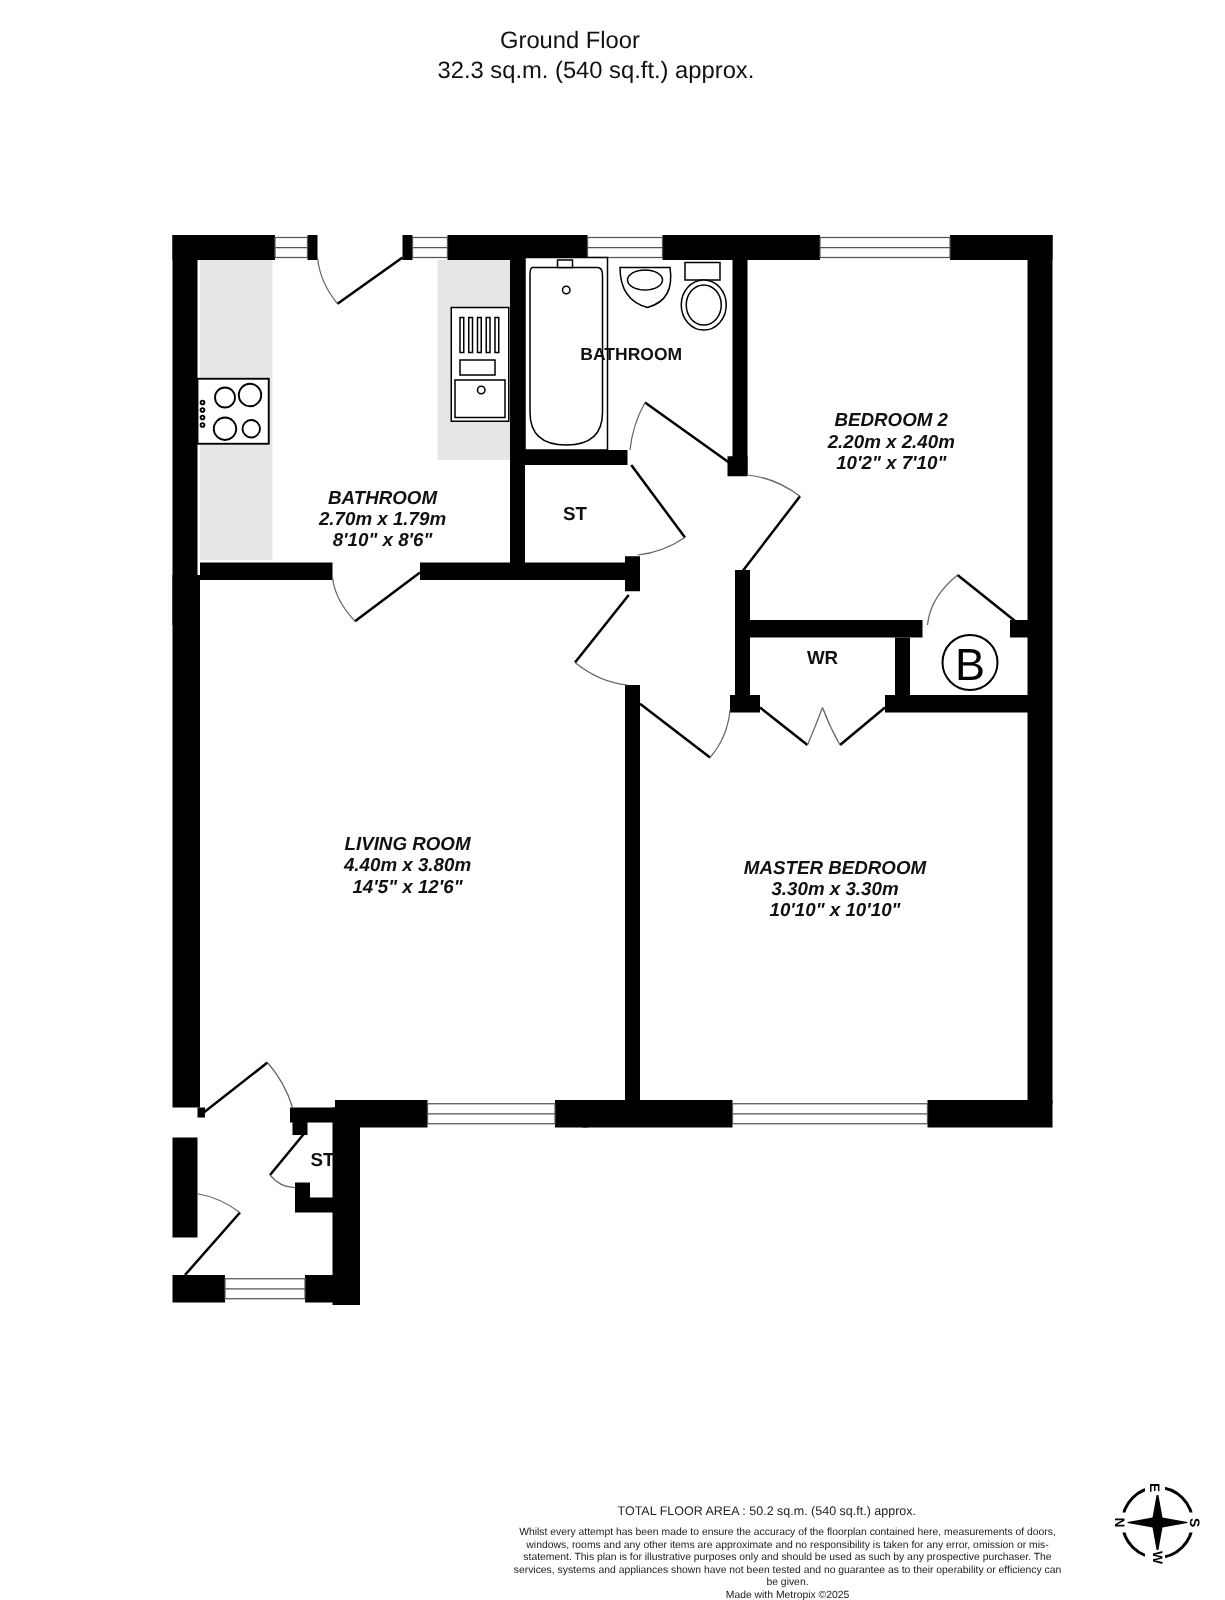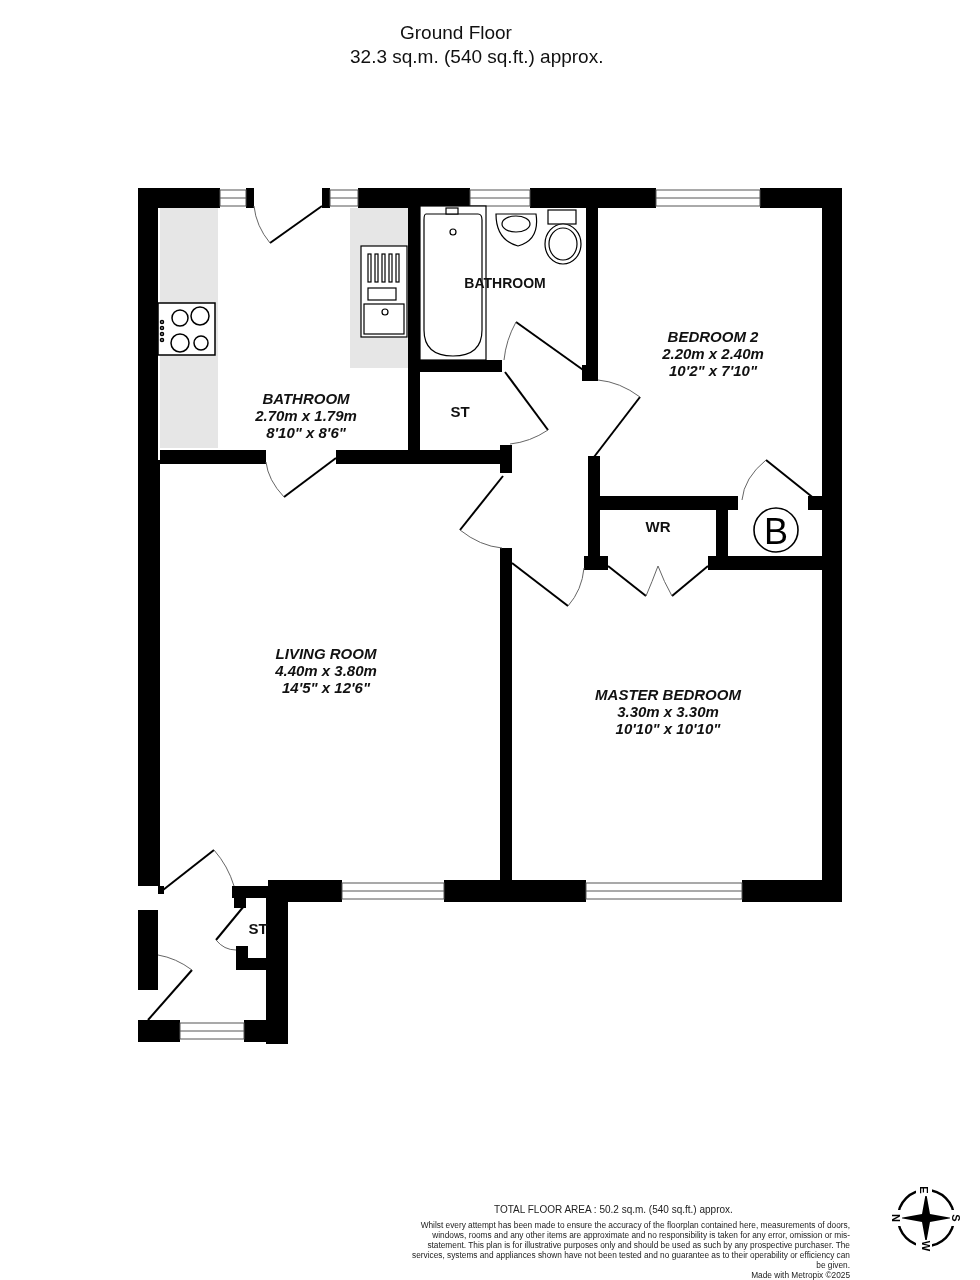--- a/index.html
+++ b/index.html
@@ -4,21 +4,21 @@
   <style>
     html, body { margin: 0; padding: 0; background: #ffffff; }
     body { width: 980px; height: 1280px; position: relative; overflow: hidden; font-family: "Liberation Sans", sans-serif; color: #111; }
     .header { position: absolute; left: 0; top: 22px; width: 980px; text-align: center; font-size: 19px; line-height: 22px; color: #111; }
     .header .l1 { position: absolute; left: 400px; top: 0; white-space: nowrap; }
     .header .l2 { position: absolute; left: 350px; top: 24px; white-space: nowrap; }
     svg.plan { position: absolute; left: 0; top: 0; }
     .room-label { position: absolute; text-align: center; font-weight: bold; font-size: 15px; line-height: 17px; color: #111; white-space: nowrap; transform: translateX(-50%); font-style: italic; }
     .small-label { position: absolute; font-weight: bold; font-size: 15px; color: #111; transform: translateX(-50%); white-space: nowrap; text-align: center; }
     .footer-total { position: absolute; left: 494px; top: 1204px; font-size: 10px; color: #222; white-space: nowrap; }
-    .footer-disclaimer { position: absolute; left: 410px; top: 1220px; width: 440px; text-align: right; font-size: 8.3px; line-height: 10px; color: #222; }
+    .footer-disclaimer { position: absolute; left: 410px; top: 1220px; width: 440px; text-align: center; font-size: 8.3px; line-height: 10px; color: #222; }
     .compass { position: absolute; left: 888px; top: 1180px; width: 76px; height: 76px; }
   </style>
 </head>
 <body>
 
 <div class="header">
   <span class="l1">Ground Floor</span>
   <span class="l2">32.3 sq.m. (540 sq.ft.) approx.</span>
 </div>
 
@@ -186,21 +186,21 @@
 
 <div class="room-label" style="left:713px; top:328px;">
   <div>BEDROOM 2</div>
   <div>2.20m  x 2.40m</div>
   <div>10'2"  x 7'10"</div>
 </div>
 
 <div class="small-label" style="left:460px; top:403px;">ST</div>
 <div class="small-label" style="left:658px; top:518px;">WR</div>
 
-<div class="room-label" style="left:326px; top:645px;text-align:center;">
+<div class="room-label" style="left:326px; top:667px;text-align:center;">
   <div>LIVING ROOM</div>
   <div>4.40m  x 3.80m</div>
   <div>14'5"  x 12'6"</div>
 </div>
 
 <div class="room-label" style="left:668px; top:686px;">
   <div>MASTER BEDROOM</div>
   <div>3.30m  x 3.30m</div>
   <div>10'10"  x 10'10"</div>
 </div>

